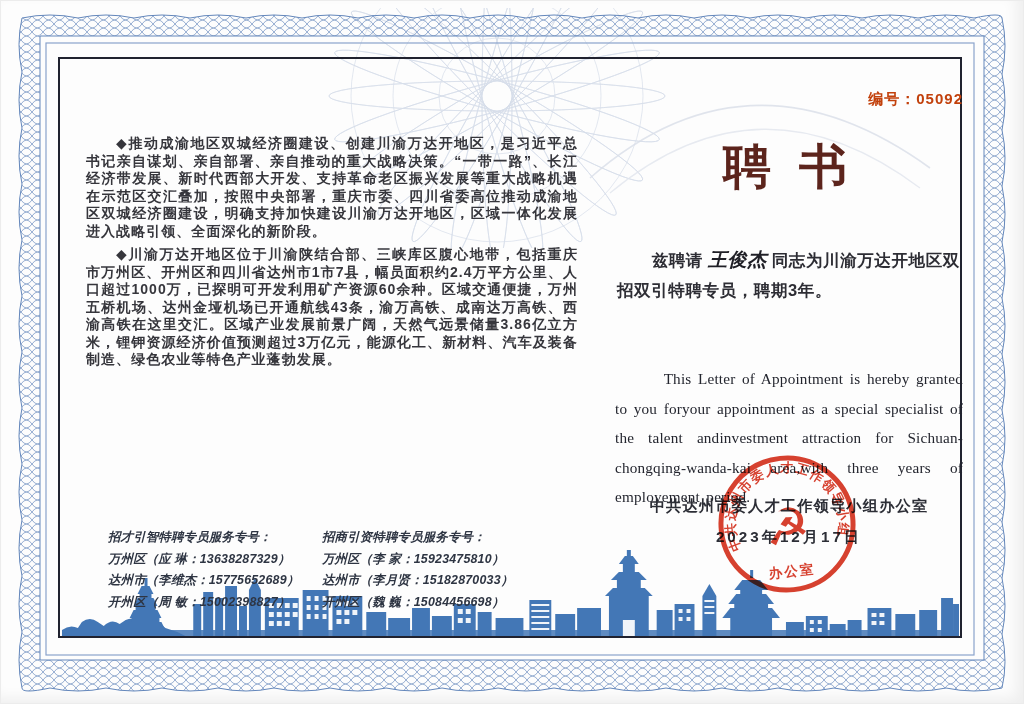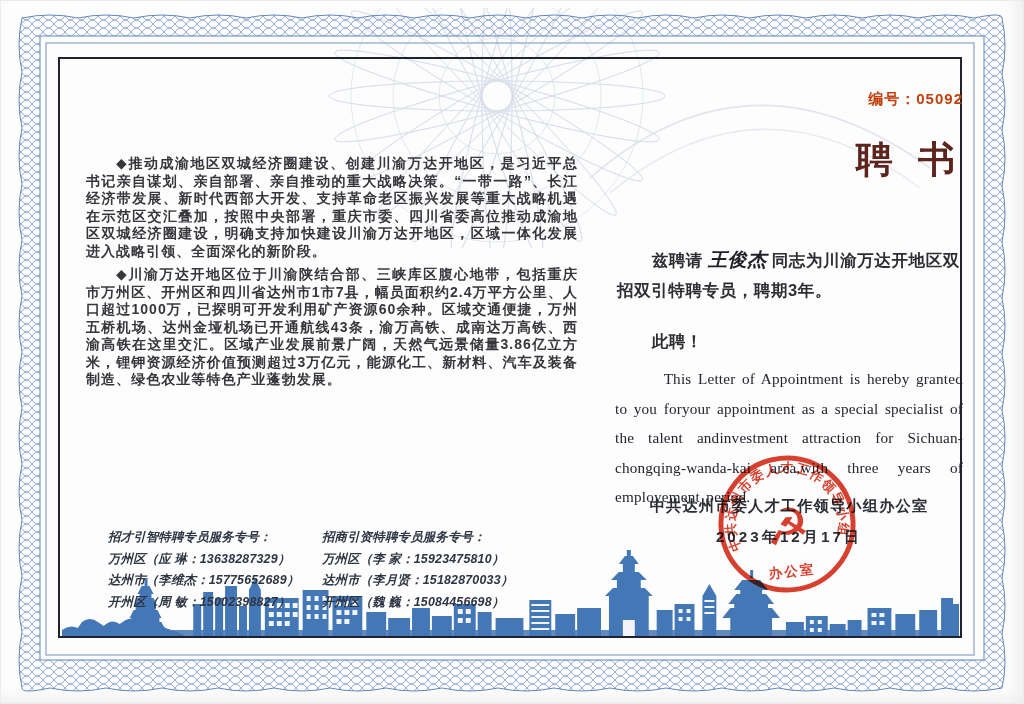--- a/index.html
+++ b/index.html
@@ -11,36 +11,36 @@
 
   svg.deco { position:absolute; pointer-events:none; }
   #band-svg { left:0; top:0; }
   #rosette-svg { left:277px; top:-30px; opacity:.55; }
   #arc-svg { left:570px; top:20px; opacity:.8; }
 
   .frame { position:absolute; left:48px; top:49px; width:904px; height:581px;
            border:2.5px solid #20222f; }
 
   
-  .paras { position:absolute; left:26px; top:76px; width:492px; z-index:2;margin-top:20px; }
+  .paras { position:absolute; left:26px; top:76px; width:492px; z-index:2; }
   .paras p { font-size:14px; line-height:17.5px; font-weight:700; color:#36363c;
              letter-spacing:1.05px; text-align:justify; text-indent:2.15em; margin:0 0 6px; }
   .contacts { position:absolute; left:48px; top:468px; width:470px; display:flex; z-index:2; }
   .contact-col { width:212px; }
   .contact-col + .contact-col { width:220px; margin-left:2px; }
   .contact-col div { font-size:12.4px; font-weight:700; color:#2e3543; line-height:21.5px;
                      letter-spacing:.2px; white-space:nowrap;font-style:italic; }
 
   
   .right-col { position:absolute; left:555px; top:0; width:348px; height:100%; z-index:2; }
   .cert-no { position:absolute; top:23px; right:0; font-size:15px; font-weight:700;
              color:#c2410c; letter-spacing:1px;margin-top:8px; }
-  .title { position:absolute; top:76px; left:0; width:100%; text-align:right;
+  .title { position:absolute; top:76px; left:0; width:100%; text-align:center;
            font-family:"Liberation Serif","DejaVu Serif",serif; font-weight:700;
-           font-size:37px; color:#5c241c; letter-spacing:8px; }
+           font-size:48px; color:#5c241c; letter-spacing:8px; }
   .title-en { position:absolute; top:139px; left:0; width:100%; text-align:center;
               font-family:"Liberation Serif","DejaVu Serif",serif; font-weight:700;
               font-size:16.5px; color:#5c241c; letter-spacing:.6px; }
   .main-text { position:absolute; top:186px; left:2px; width:346px; font-size:16.5px;
                line-height:30px; font-weight:700; color:#2d2d34; letter-spacing:.6px;
                text-indent:2.1em; }
   .main-text .appointee { font-family:"Liberation Serif","DejaVu Serif",serif;
                font-style:italic; font-size:19px; margin:7px 5px; color:#1f1f26; }
   .cipin { position:absolute; top:272px; left:2px; font-size:16.5px; font-weight:700;
            color:#2d2d34; text-indent:2.1em; width:300px; letter-spacing:.6px; }
@@ -132,21 +132,20 @@
           <div>万州区（李 家：15923475810）</div>
           <div>达州市（李月贤：15182870033）</div>
           <div>开州区（魏 巍：15084456698）</div>
         </div>
       </div>
 
       <div class="right-col">
         <div class="cert-no">编号：05092</div>
         <div class="title">聘 书</div>
         <div class="main-text"><span>兹聘请</span><span class="appointee">王俊杰</span><span>同志为川渝万达开地区双招双引特聘专员，聘期3年。</span></div>
-        <div class="cipin">此聘！</div>
         <div class="english">This Letter of Appointment is hereby granted to you foryour appointment as a special specialist of the talent andinvestment attraction for Sichuan-chongqing-wanda-kai area,with three years of employement period.</div>
         <div class="sign-org">中共达州市委人才工作领导小组办公室</div>
         <div class="sign-date">2023年12月17日</div>
       </div>
 
       <svg class="seal" viewBox="0 0 150 150">
         <circle cx="75" cy="75" r="66" fill="none" stroke="#d5301d" stroke-width="5"></circle>
         <path id="sealArc" d="M27.9,97 A52,52 0 1 1 122.1,97" fill="none"></path>
         <text font-size="13" font-weight="bold" fill="#d5301d" letter-spacing="1.4" font-family="Liberation Sans, DejaVu Sans, sans-serif">
           <textPath href="#sealArc" startOffset="2">中共达州市委人才工作领导小组</textPath>

